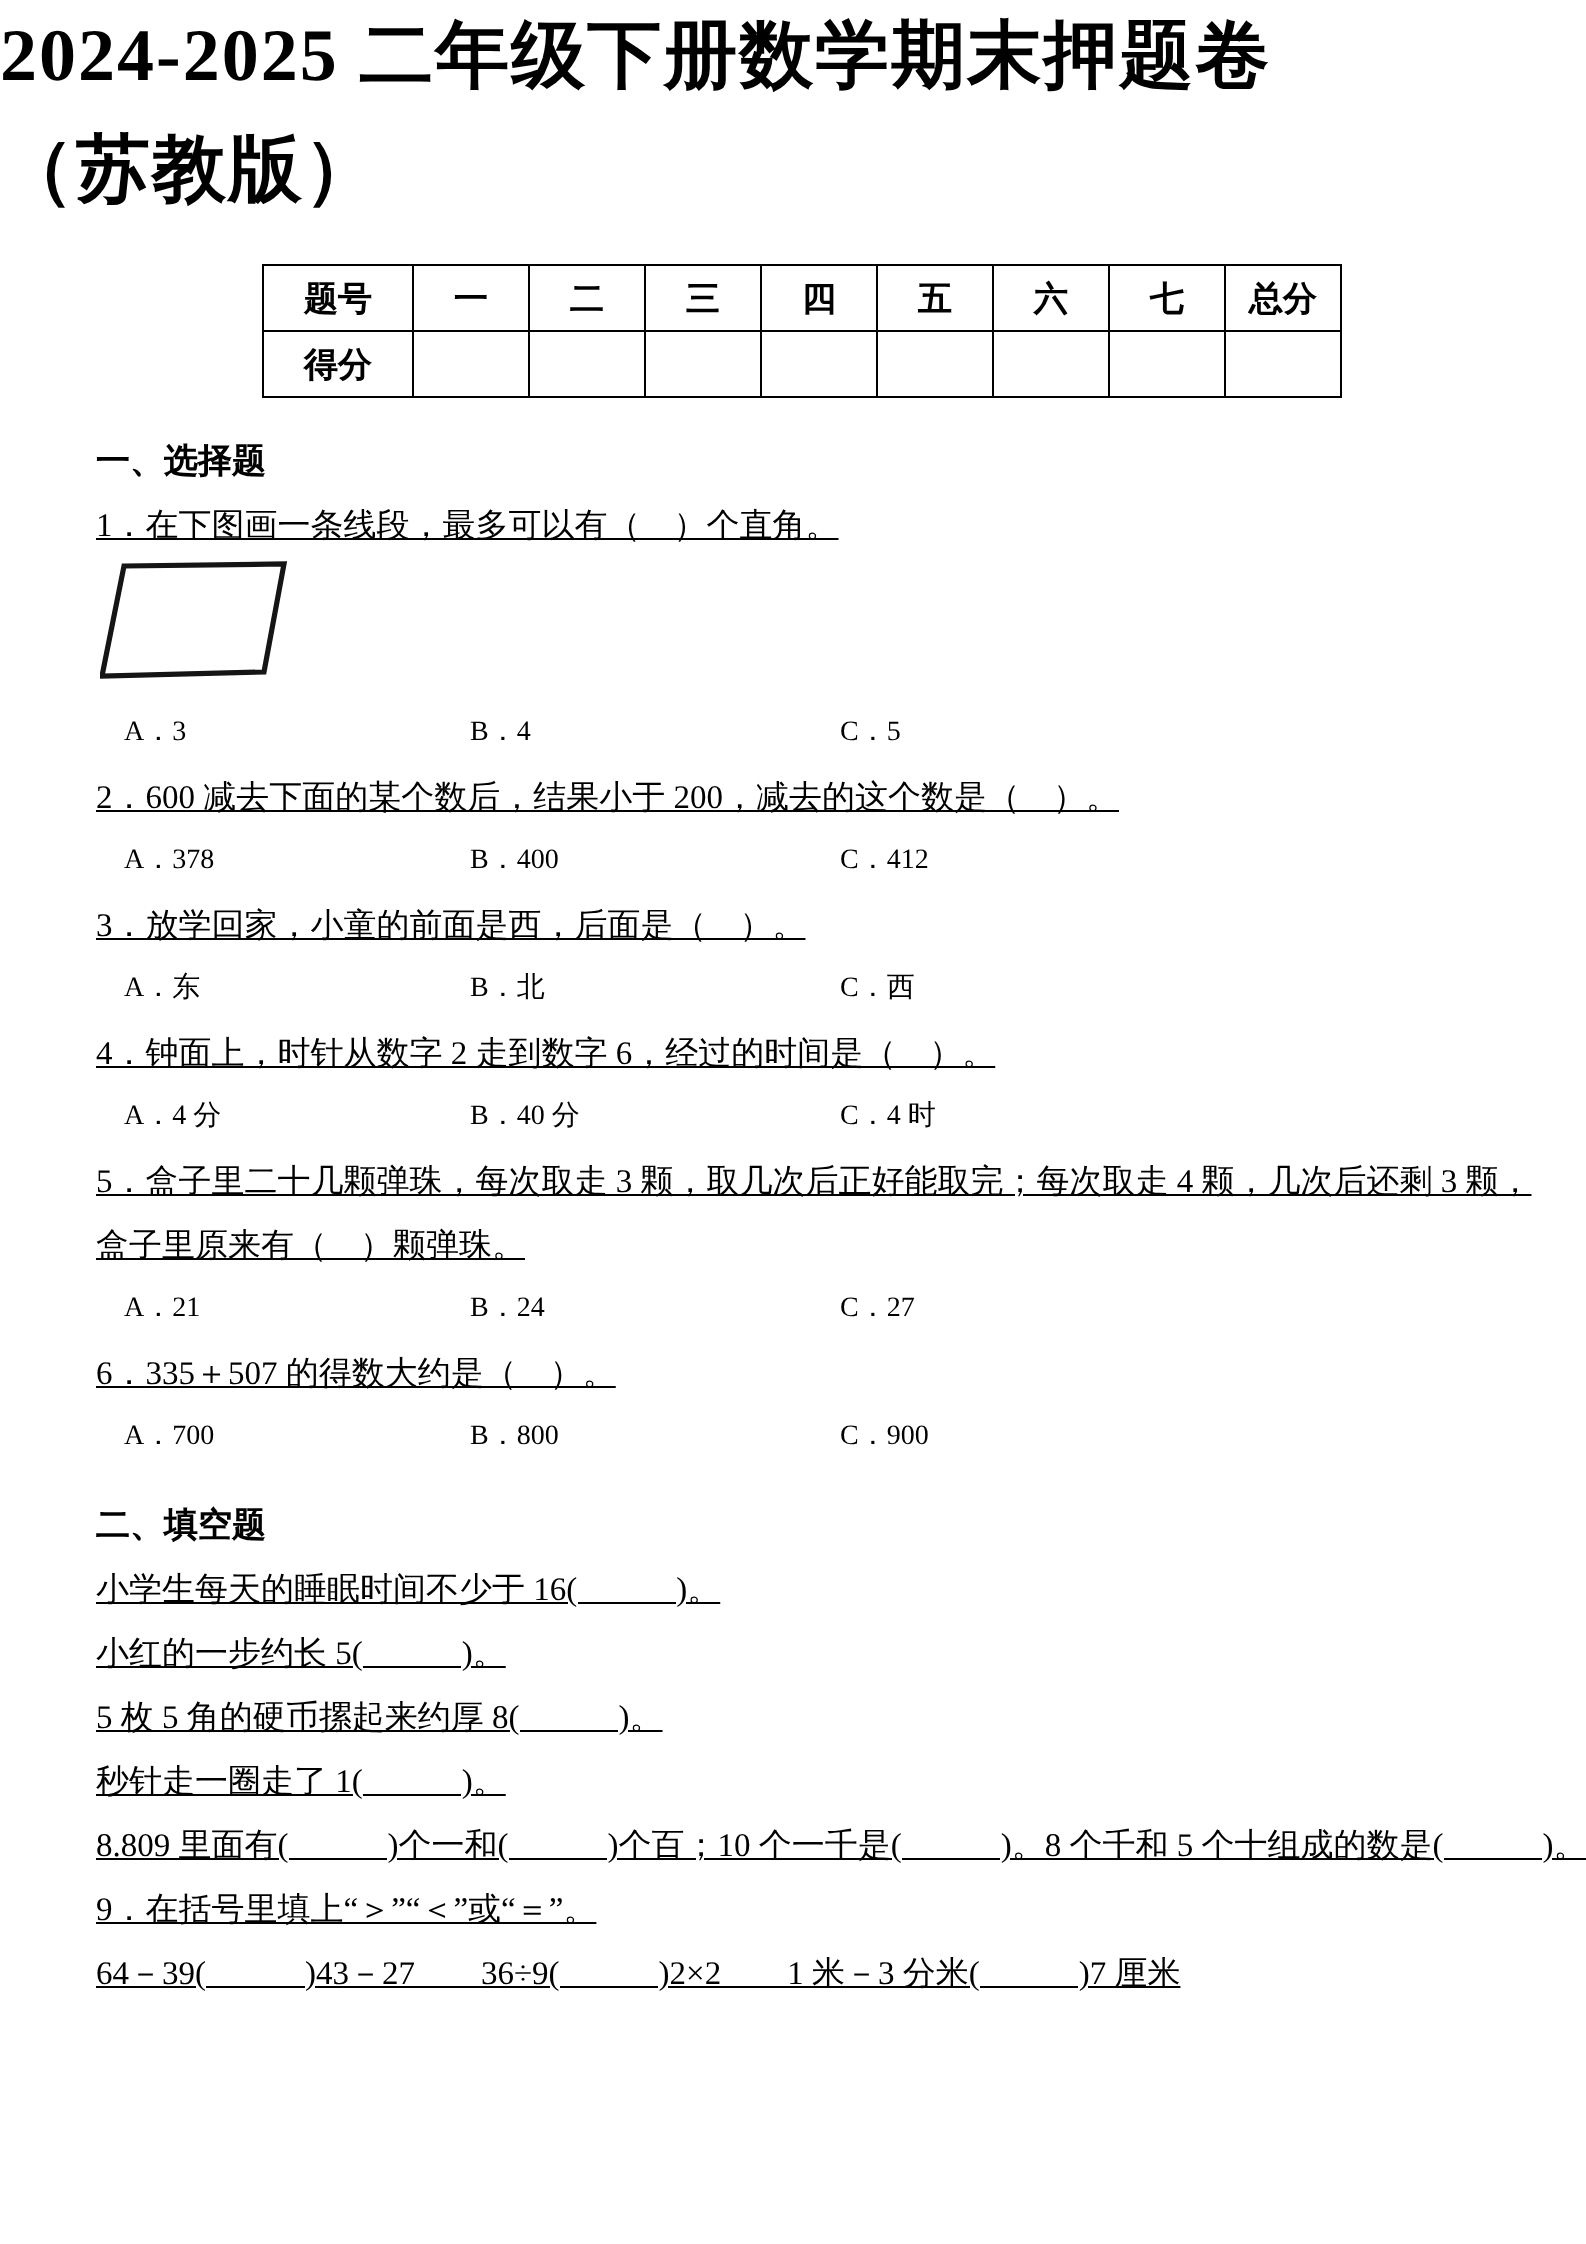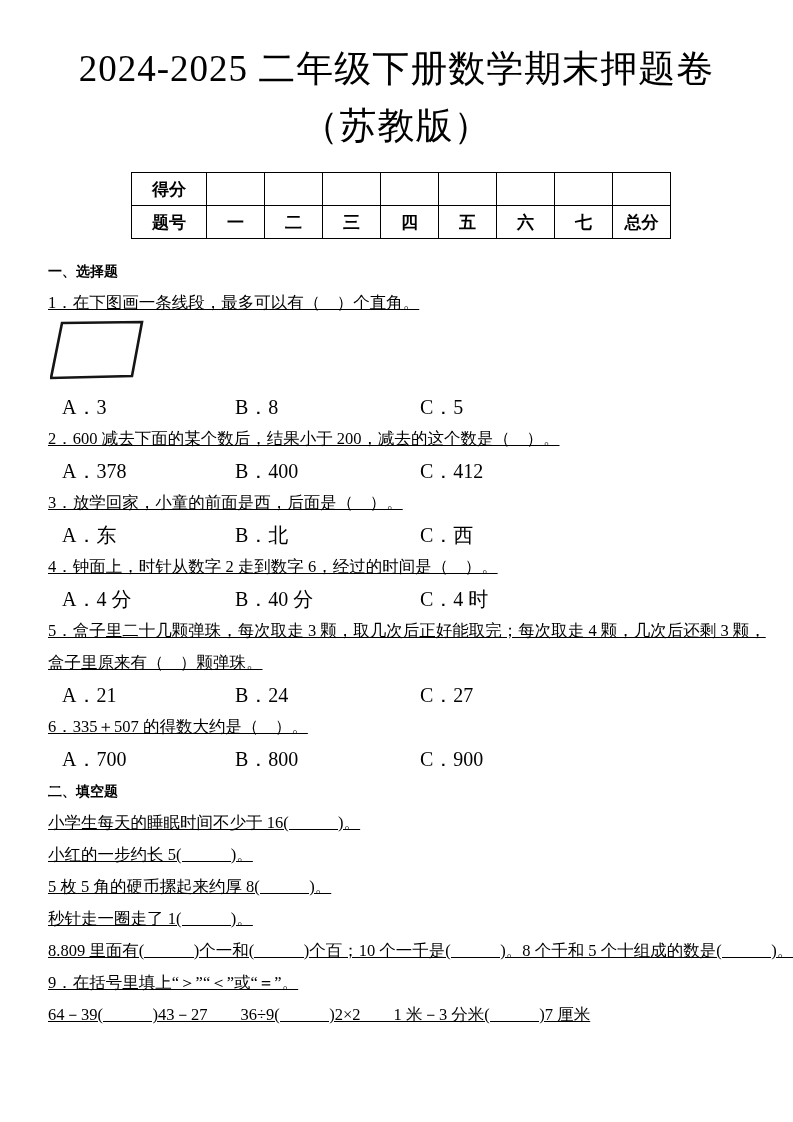--- a/index.html
+++ b/index.html
@@ -7,25 +7,23 @@
     position: relative;
     width: 793px;
     height: 1122px;
     background: #ffffff;
     color: #000;
     font-family: "Liberation Serif", "DejaVu Serif", serif;
     overflow: hidden;
     box-sizing: border-box;
   }
   .title {
-    text-align: center;
-    font-weight: normal;
+    font-weight: bold;
     font-size: 37px;
     line-height: 57px;
-    margin-top: 40px;
     letter-spacing: 1px;
   }
   table.score-table {
     border-collapse: collapse;
     margin: 18px 0 0 131px;
     table-layout: fixed;
   }
   table.score-table td {
     border: 1px solid #000;
     height: 32px;
@@ -35,97 +33,97 @@
     font-weight: bold;
     padding: 0;
   }
   td.col-label { width: 74px; }
   td.col-num   { width: 57px; }
   .content { padding: 0 12px 0 48px; }
   .sec-heading {
     margin: 0;
     font-family: "Liberation Sans", "DejaVu Sans", sans-serif;
     font-weight: bold;
-    font-size: 14px;
+    font-size: 17px;
     line-height: 32px;
   }
   .sec-heading.first { margin-top: 16px; }
-  .sec-heading.second { }
+  .sec-heading.second { margin-top: 12px; }
   p.line {
     margin: 0;
     font-size: 16.5px;
     line-height: 32px;
     text-decoration: underline;
   }
   p.nowrap { white-space: nowrap; }
   .figure-row {
     height: 72px;
     position: relative;
   }
   .figure-row svg { position: absolute; left: 2px; top: 1px; }
   .options {
     display: flex;
-    font-size: 20px;
+    font-size: 14px;
     line-height: 32px;
     padding-left: 14px;
   }
   .opt-a { width: 173px; }
   .opt-b { width: 185px; }
   .opt-c { flex: 1; }
 </style>
 </head>
 <body>
 
 <div class="page">
 
   <div class="title">
     <div>2024-2025 二年级下册数学期末押题卷</div>
     <div>（苏教版）</div>
   </div>
 
   <table class="score-table">
     <tbody>
         <tr>
+      <td class="col-label">题号</td>
+      <td class="col-num">一</td>
+      <td class="col-num">二</td>
+      <td class="col-num">三</td>
+      <td class="col-num">四</td>
+      <td class="col-num">五</td>
+      <td class="col-num">六</td>
+      <td class="col-num">七</td>
+      <td class="col-num">总分</td>
+    </tr>
+    <tr>
       <td class="col-label">得分</td>
       <td class="col-num"></td>
       <td class="col-num"></td>
       <td class="col-num"></td>
       <td class="col-num"></td>
       <td class="col-num"></td>
       <td class="col-num"></td>
       <td class="col-num"></td>
       <td class="col-num"></td>
-    </tr>
-    <tr>
-      <td class="col-label">题号</td>
-      <td class="col-num">一</td>
-      <td class="col-num">二</td>
-      <td class="col-num">三</td>
-      <td class="col-num">四</td>
-      <td class="col-num">五</td>
-      <td class="col-num">六</td>
-      <td class="col-num">七</td>
-      <td class="col-num">总分</td>
     </tr>
   </tbody>
     </table>
 
   <div class="content">
 
     <p class="sec-heading first">一、选择题</p>
 
     <p class="line">1．在下图画一条线段，最多可以有（　）个直角。</p>
     <div class="figure-row">
       <svg width="96" height="62" viewBox="0 0 96 62">
         <polygon points="12,3 92,2 82,56 1,58" fill="none" stroke="#151515" stroke-width="2.6"></polygon>
       </svg>
     </div>
     <div class="options">
       <span class="opt-a">A．3</span>
-      <span class="opt-b">B．8</span>
+      <span class="opt-b">B．4</span>
       <span class="opt-c">C．5</span>
     </div>
 
     <p class="line">2．600 减去下面的某个数后，结果小于 200，减去的这个数是（　）。</p>
     <div class="options">
       <span class="opt-a">A．378</span>
       <span class="opt-b">B．400</span>
       <span class="opt-c">C．412</span>
     </div>
 

